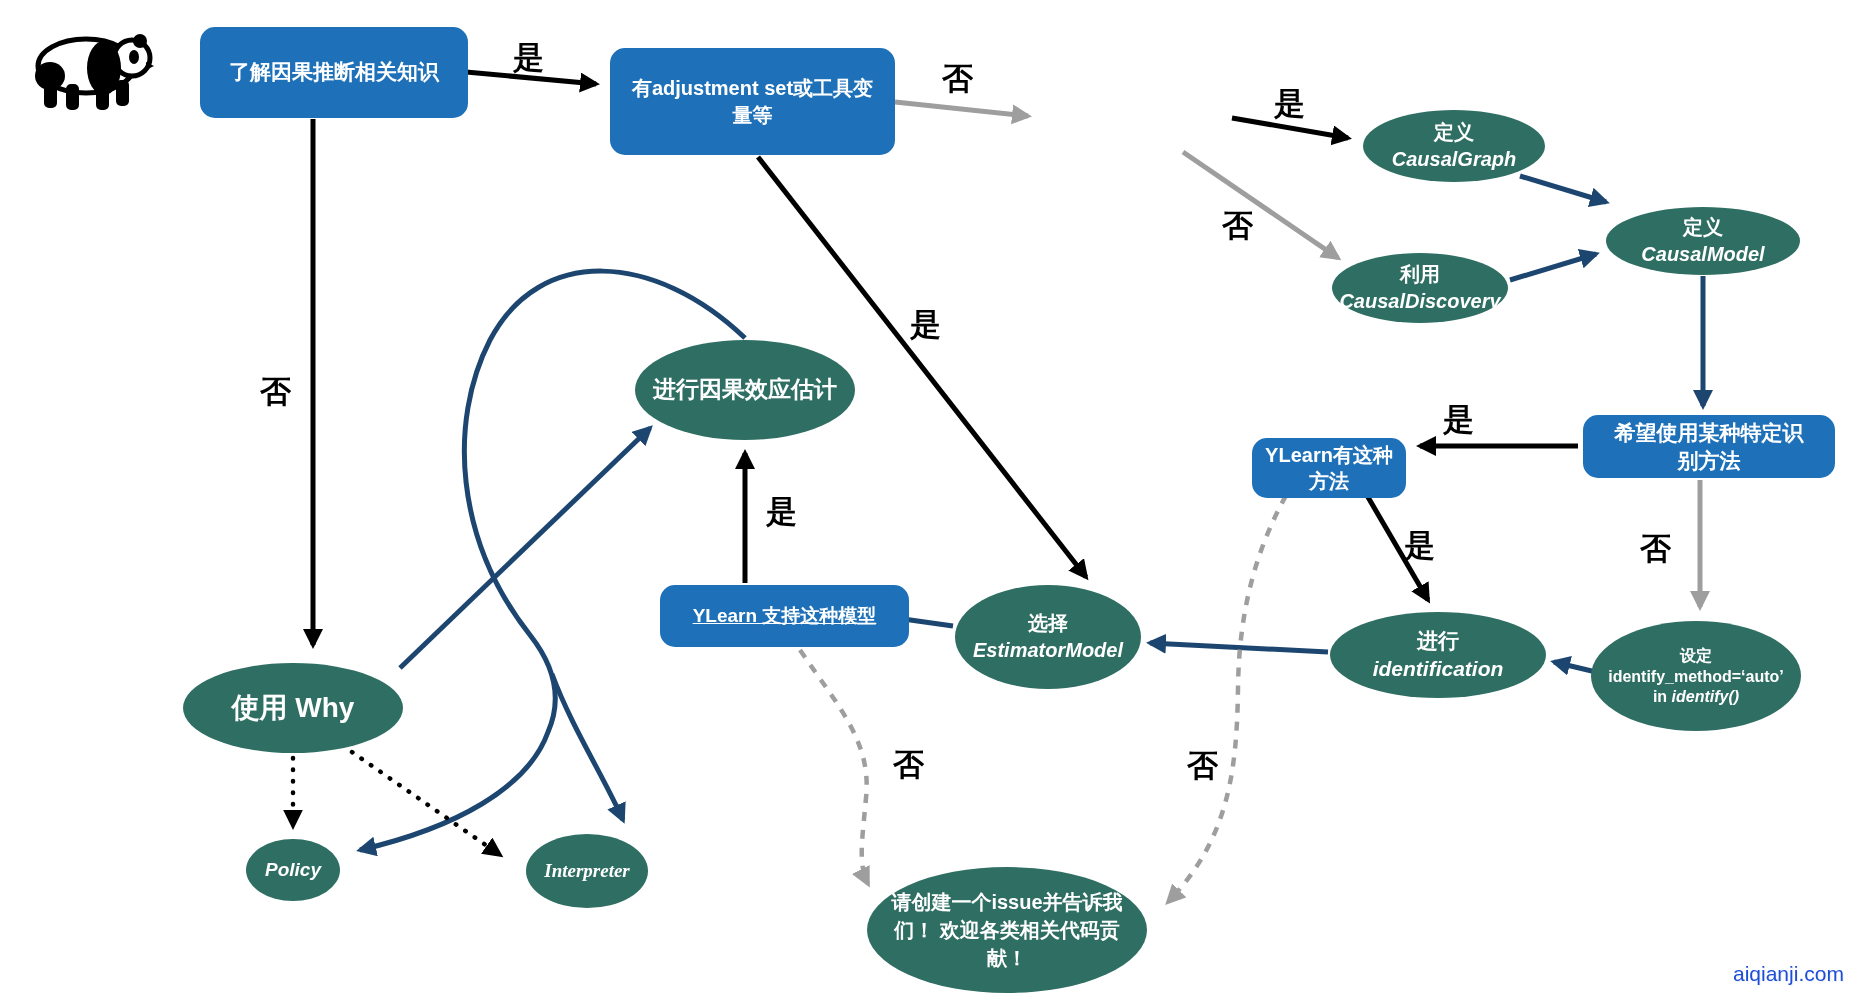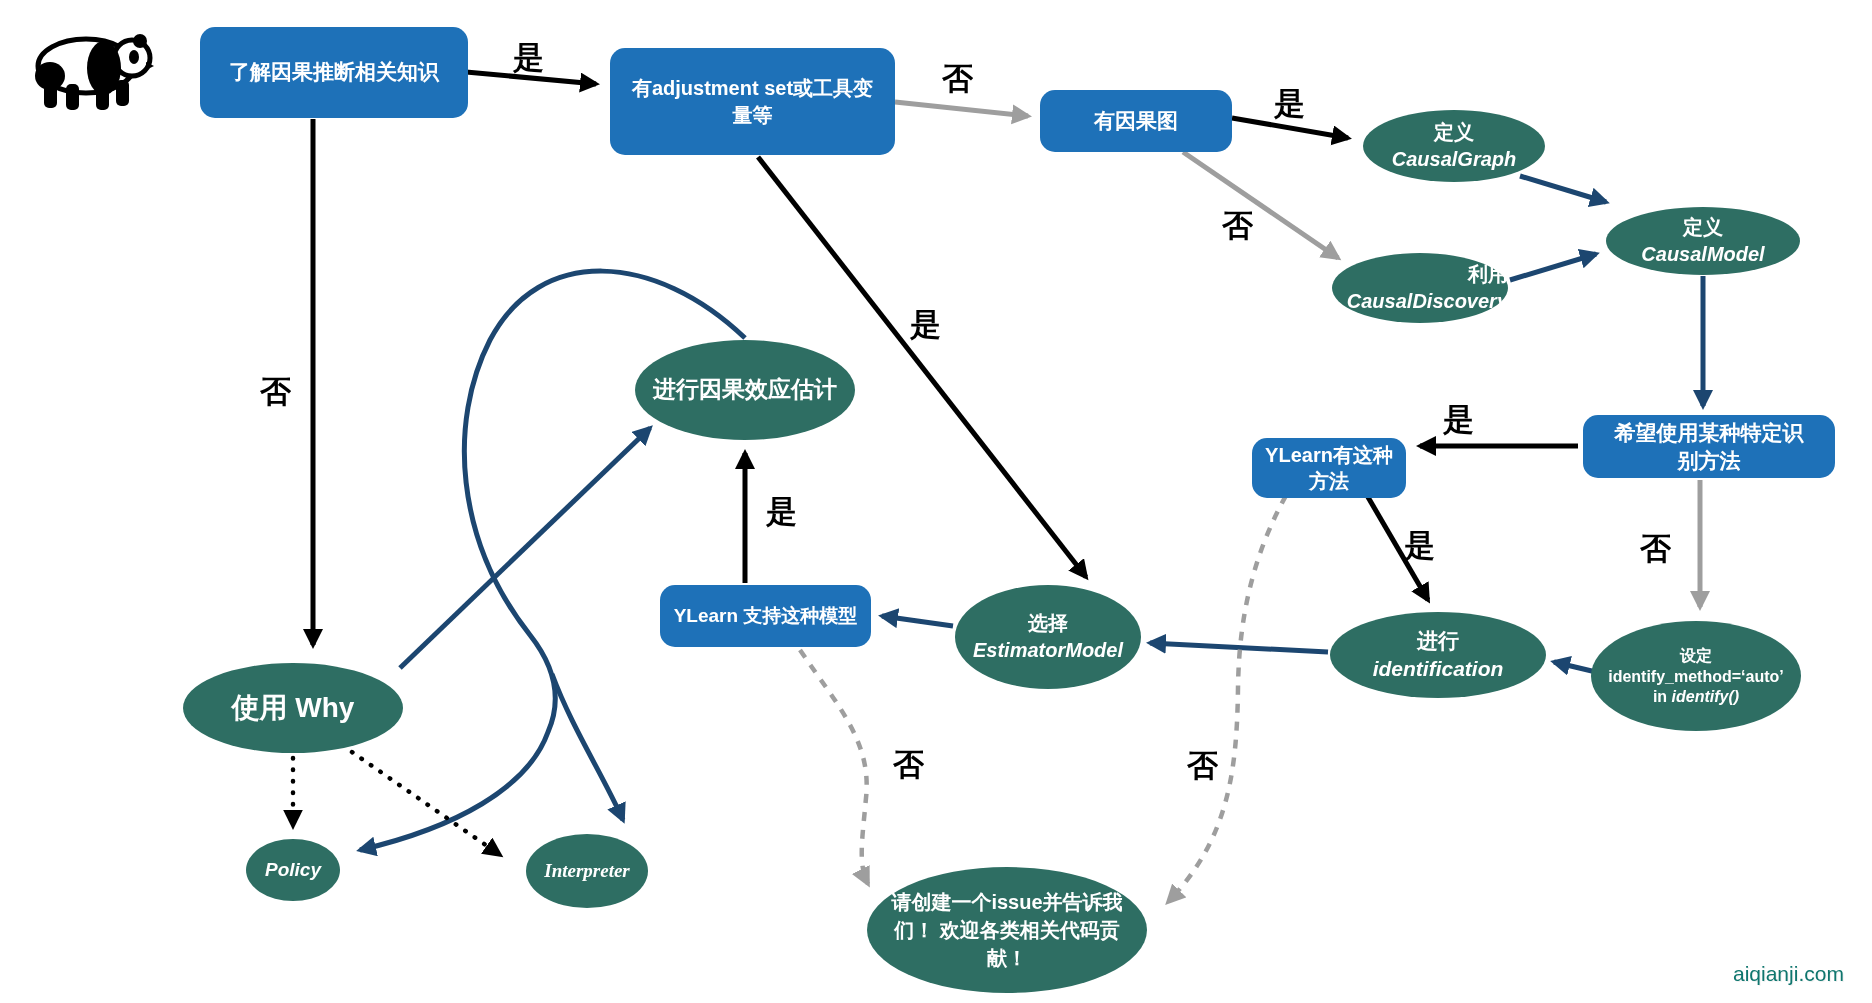--- a/index.html
+++ b/index.html
@@ -12,25 +12,25 @@
   .box{background:#1E71B8;border-radius:15px;}
   .ellipse{background:#2E6E63;border-radius:50%;}
   .en{font-style:italic;font-weight:700;}
 
   
   #b-know{left:200px;top:27px;width:268px;height:91px;font-size:21px;}
   #b-adjustment{left:610px;top:48px;width:285px;height:107px;font-size:20px;padding:0 12px;}
   #b-graphq{left:1040px;top:90px;width:192px;height:62px;font-size:21px;}
   #b-specific{left:1583px;top:415px;width:252px;height:63px;font-size:21px;padding:0 28px;line-height:1.3;}
   #b-hasmethod{left:1252px;top:418px;width:154px;height:60px;font-size:20px;padding:0 12px;line-height:1.3;margin-top:20px;}
-  #b-supports{left:660px;top:585px;width:211px;height:62px;font-size:19px;white-space:nowrap;}
+  #b-supports{left:660px;top:585px;width:249px;height:62px;font-size:19px;white-space:nowrap;text-decoration:underline;}
 
   
   #e-causalgraph{left:1363px;top:110px;width:182px;height:72px;font-size:20px;}
-  #e-discovery{left:1332px;top:253px;width:176px;height:70px;font-size:20px;align-items:flex-end;}
+  #e-discovery{left:1332px;top:253px;width:176px;height:70px;font-size:20px;}
   #e-causalmodel{left:1606px;top:207px;width:194px;height:68px;font-size:20px;}
   #e-identification{left:1330px;top:612px;width:216px;height:86px;font-size:21px;}
   #e-setidentify{left:1591px;top:621px;width:210px;height:110px;font-size:16px;padding:0 14px;}
   #e-setidentify .code{word-break:break-all;line-height:1.25;}
   #e-estimator{left:955px;top:585px;width:186px;height:104px;font-size:20px;}
   #e-estimate{left:635px;top:340px;width:220px;height:100px;font-size:23px;}
   #e-why{left:183px;top:663px;width:220px;height:90px;font-size:28px;text-align:right;}
   #e-policy{left:246px;top:839px;width:94px;height:62px;font-size:19px;}
   #e-interpreter{left:526px;top:834px;width:122px;height:74px;font-size:19px;font-family:Liberation Serif, serif;}
   #e-issue{left:867px;top:867px;width:280px;height:126px;font-size:20px;padding:0 16px;line-height:1.4;}
@@ -43,21 +43,21 @@
   #lab-yes-5{left:910px;top:309px;}
   #lab-yes-6{left:1443px;top:404px;}
   #lab-yes-7{left:1404px;top:530px;}
   #lab-no-8{left:1640px;top:533px;}
   #lab-yes-9{left:766px;top:496px;}
   #lab-no-10{left:260px;top:376px;}
   #lab-no-11{left:893px;top:749px;}
   #lab-no-12{left:1187px;top:750px;}
 
   #panda{position:absolute;left:28px;top:26px;width:136px;height:92px;}
-  #watermark{position:absolute;left:1733px;top:962px;font-size:21px;color:#0f766e;
+  #watermark{position:absolute;left:1733px;top:962px;font-size:21px;color:#1d4ed8;
              text-shadow:1px 1px 0 #f2f2f2;font-weight:500;}
 </style>
 </head>
 <body>
 
 <div id="canvas">
 
   <svg id="edges" viewBox="0 0 1872 1003">
     <defs>
       <marker id="mB" markerWidth="5" markerHeight="5" refX="3.2" refY="2" orient="auto" markerUnits="strokeWidth">
@@ -119,23 +119,20 @@
     <rect x="68" y="58" width="13" height="26" rx="5" fill="#000"></rect>
     <rect x="88" y="54" width="13" height="26" rx="5" fill="#000"></rect>
   </svg>
 
   <div class="node box" id="b-know">
     <span>了解因果推断相关知识</span>
   </div>
   <div class="node box" id="b-adjustment">
     <span>有adjustment set或工具变量等</span>
   </div>
-  <div class="node box" id="b-graphq">
-    <span>有因果图</span>
-  </div>
   <div class="node box" id="b-specific">
     <span>希望使用某种特定识别方法</span>
   </div>
   <div class="node box" id="b-hasmethod">
     <span>YLearn有这种方法</span>
   </div>
   <div class="node box" id="b-supports">
     <span>YLearn 支持这种模型</span>
   </div>
 

